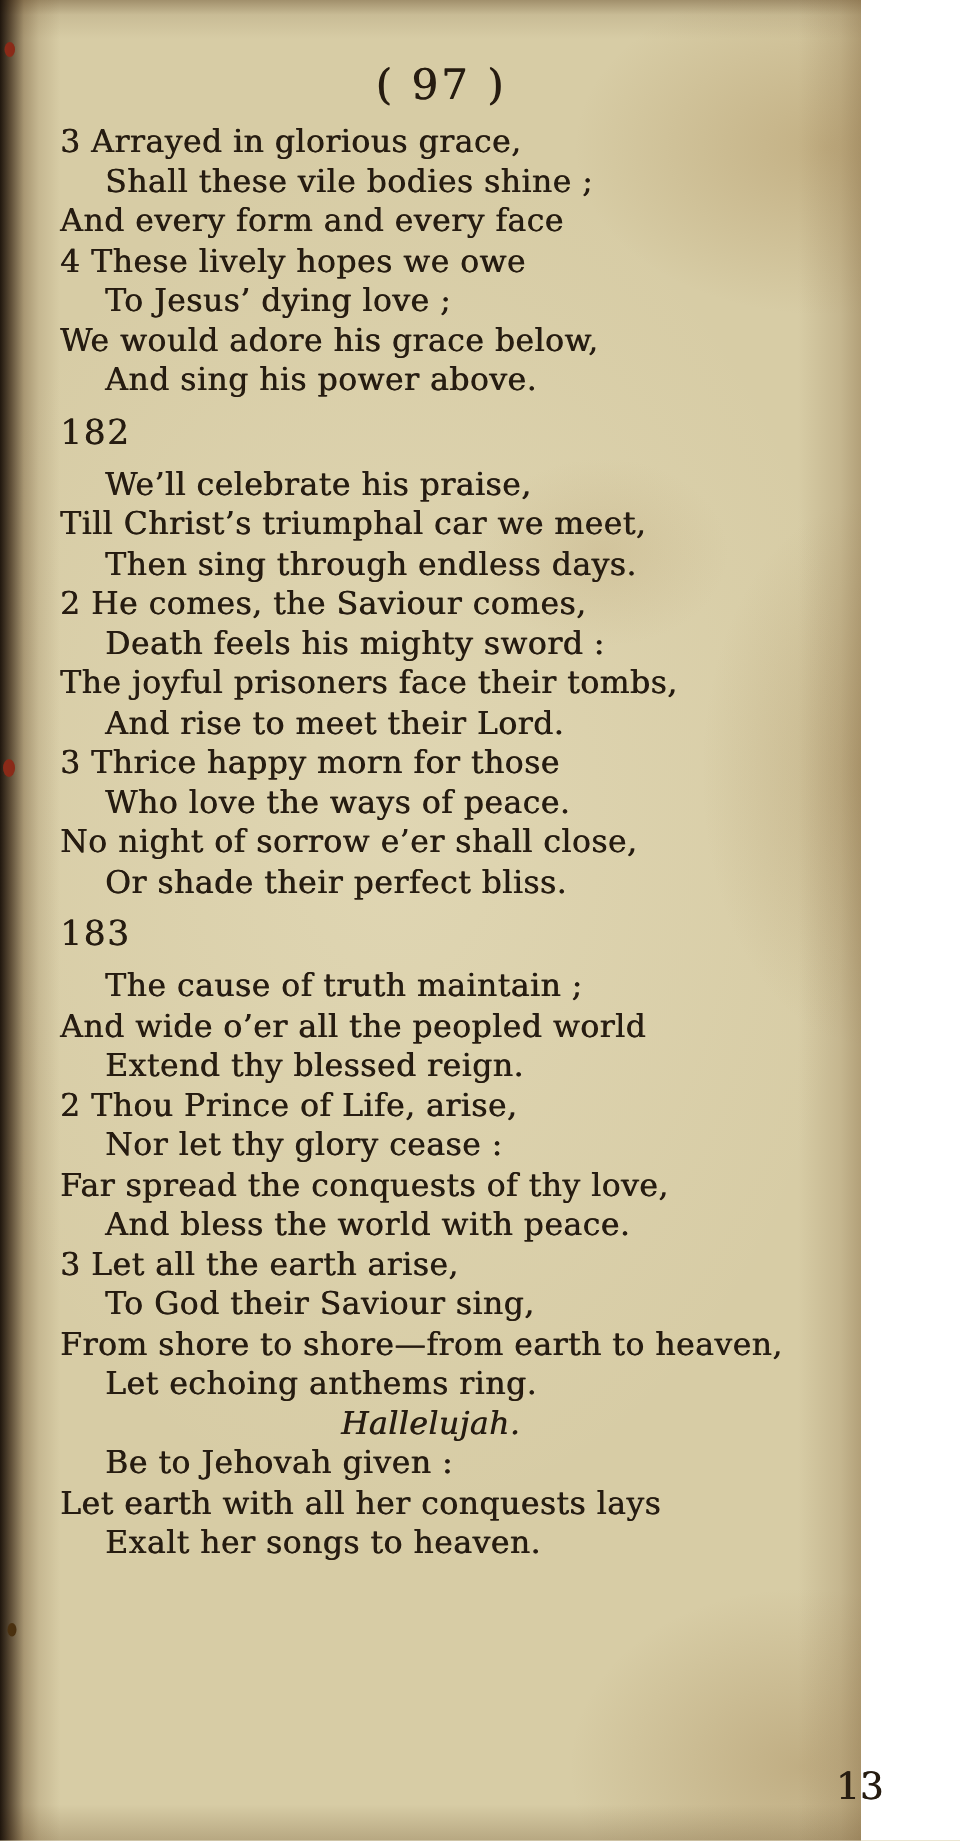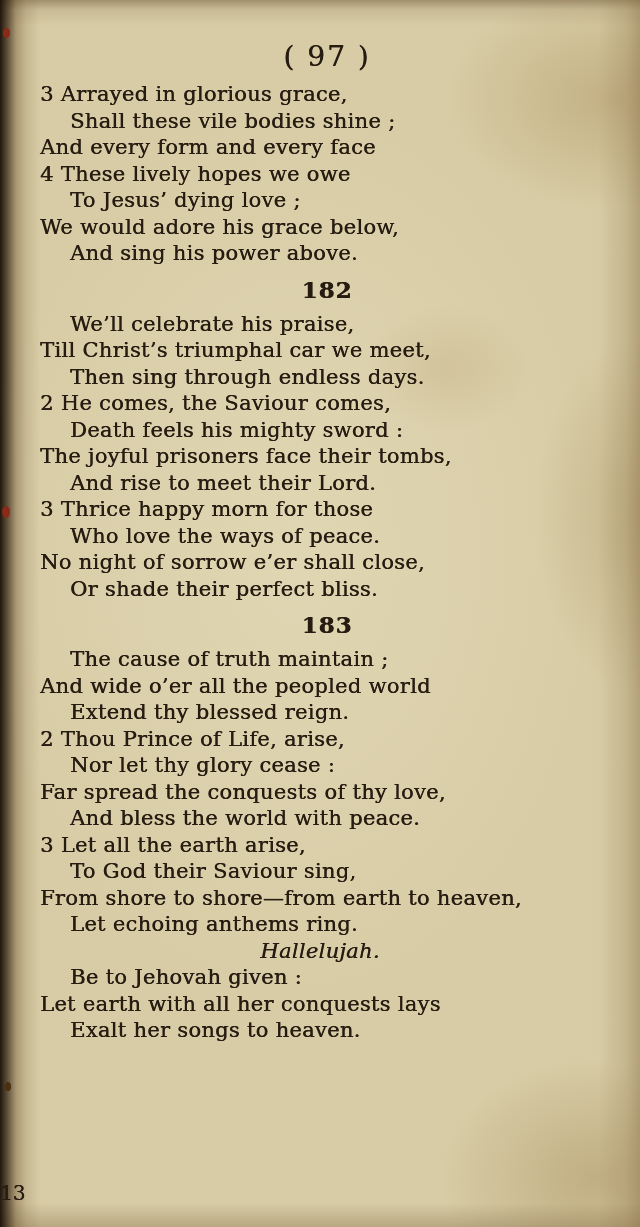--- a/index.html
+++ b/index.html
@@ -4,21 +4,21 @@
 <style>
   html, body { margin: 0; padding: 0; }
   body {
     width: 640px;
     height: 1227px;
     overflow: hidden;
     font-family: "DejaVu Serif", "Liberation Serif", serif;
   }
   .page {
     position: relative;
-    width: 640px;
+    width: 574px;
     height: 1227px;
     box-sizing: border-box;
     color: #261c11;
     background-color: #d7cca5;
     background-image:
       
       linear-gradient(to right,
         rgba(22,13,6,0.95) 0px,
         rgba(46,28,12,0.72) 7px,
         rgba(92,64,32,0.38) 16px,
@@ -66,34 +66,34 @@
     letter-spacing: 0.3px;
   }
   .line.indent { padding-left: 30px; }
   .line.center-italic {
     text-align: center;
     font-style: italic;
     white-space: normal;
     padding-right: 14px;
   }
   .hymn-number {
-    text-align: center;
+    text-align: left;
     font-size: 23px;
-    font-weight: bold;
+    font-weight: normal;
     letter-spacing: 1px;
     margin: 9px 0 8px 0;
     text-shadow: 0.4px 0 0 currentColor;
   }
   .footer-number {
     position: absolute;
     bottom: 22px;
-    left: 0;
+    left: 15px;
     width: 100%;
-    text-align: left;
-    font-size: 20px;
+    text-align: right;
+    font-size: 25px;
     text-shadow: 0.4px 0 0 currentColor;
   }
   .speck {
     position: absolute;
     border-radius: 50%;
   }
   .speck.red { background: #8a2a18; }
   .speck.dark { background: #4a3category0f; background: #4a300f; }
 </style>
 </head>

